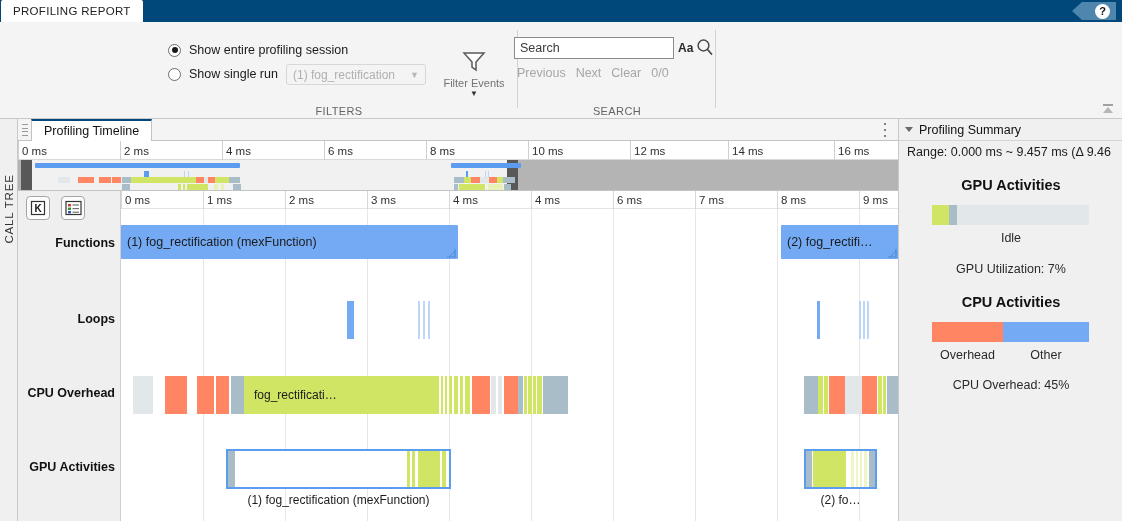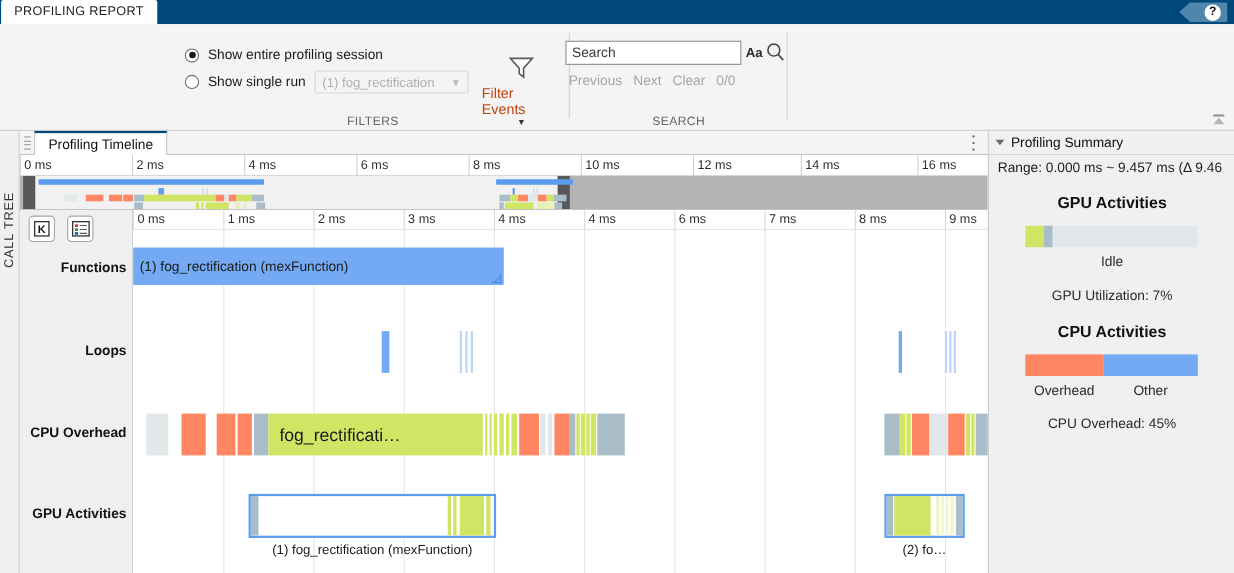--- a/index.html
+++ b/index.html
@@ -77,21 +77,21 @@
     border: 1px solid #d7d7d7; border-radius: 3px; background: #f4f4f4;
     display: flex; align-items: center; padding: 0 6px;
     font-size: 12px; color: #b0b0b0; cursor: pointer;
   }
   .combo .cv { flex: 1; overflow: hidden; white-space: nowrap; }
   .combo .cr { color: #b8b8b8; font-size: 9px; }
   .filter-btn {
     position: absolute; top: 28px; width: 72px;
     display: flex; flex-direction: column; align-items: center; cursor: pointer;
   }
-  .filter-btn .fl { font-size: 13px; color: #c2410c; margin-top: 2px; }
+  .filter-btn .fl { font-size: 11px; color: #737373; margin-top: 2px; }
   .filter-btn .fc { font-size: 8px; color: #333; line-height: 6px; margin-top: 2px; }
 
   
   .search-input {
     position: absolute; width: 160px; height: 22px;
     border: 1px solid #8c8c8c; background: #fff;
     font-size: 12.5px; color: #1a1a1a; padding: 0 5px;
     font-family: "Liberation Sans", sans-serif;
   }
   .search-input::placeholder { color: #3a3a3a; }
@@ -202,21 +202,21 @@
     position: absolute; background: #74aaf3; border-radius: 1px;
     display: flex; align-items: center; padding-left: 6px;
     font-size: 12.5px; color: #1b1b1b; overflow: hidden; white-space: nowrap;
     cursor: pointer;
   }
   .corner { position: absolute; right: 2px; bottom: 1px; opacity: .55; }
   .bar-loop { position: absolute; background: #74aaf3; cursor: pointer; }
   .bar-loop.faint { background: #bcd6fa; }
   .seg { position: absolute; cursor: pointer; }
   .seg-lbl {
-    position: absolute; font-size: 16px; color: #1b1b1b;
+    position: absolute; font-size: 12px; color: #1b1b1b;
     white-space: nowrap; overflow: hidden;
   }
   .gpu-box {
     position: absolute; border: 2px solid #5b9bf0; background: #fff;
     overflow: hidden; cursor: pointer;
   }
   .gpu-cap {
     position: absolute; font-size: 12px; color: #1b1b1b; text-align: center;
     white-space: nowrap;
   }
@@ -454,20 +454,27 @@
         <div class="gridline" style="left:246px"></div>
         <div class="gridline" style="left:328px"></div>
         <div class="gridline" style="left:410px"></div>
         <div class="gridline" style="left:492px"></div>
         <div class="gridline" style="left:574px"></div>
         <div class="gridline" style="left:656px"></div>
         <div class="gridline" style="left:738px"></div>
 
         <div class="bar-func" style="left:0;top:34px;width:337px;height:34px">
           <span>(1) fog_rectification (mexFunction)</span>
+          <svg class="corner" width="9" height="9" viewBox="0 0 9 9">
+            <path d="M0 8 L8 8 L8 0" fill="none" stroke="#2f6fbf" stroke-width="1.2"></path>
+            <path d="M2 8 L8 2" stroke="#2f6fbf" stroke-width="1"></path>
+          </svg>
+        </div>
+        <div class="bar-func" style="left:660px;top:34px;width:118px;height:34px">
+          <span>(2) fog_rectifi…</span>
           <svg class="corner" width="9" height="9" viewBox="0 0 9 9">
             <path d="M0 8 L8 8 L8 0" fill="none" stroke="#2f6fbf" stroke-width="1.2"></path>
             <path d="M2 8 L8 2" stroke="#2f6fbf" stroke-width="1"></path>
           </svg>
         </div>
 
         <div class="bar-loop" style="left:226px;top:110px;width:7px;height:38px"></div>
         <div class="bar-loop faint" style="left:297px;top:110px;width:2px;height:38px"></div>
         <div class="bar-loop faint" style="left:302px;top:110px;width:2px;height:38px"></div>
         <div class="bar-loop faint" style="left:307px;top:110px;width:2px;height:38px"></div>

